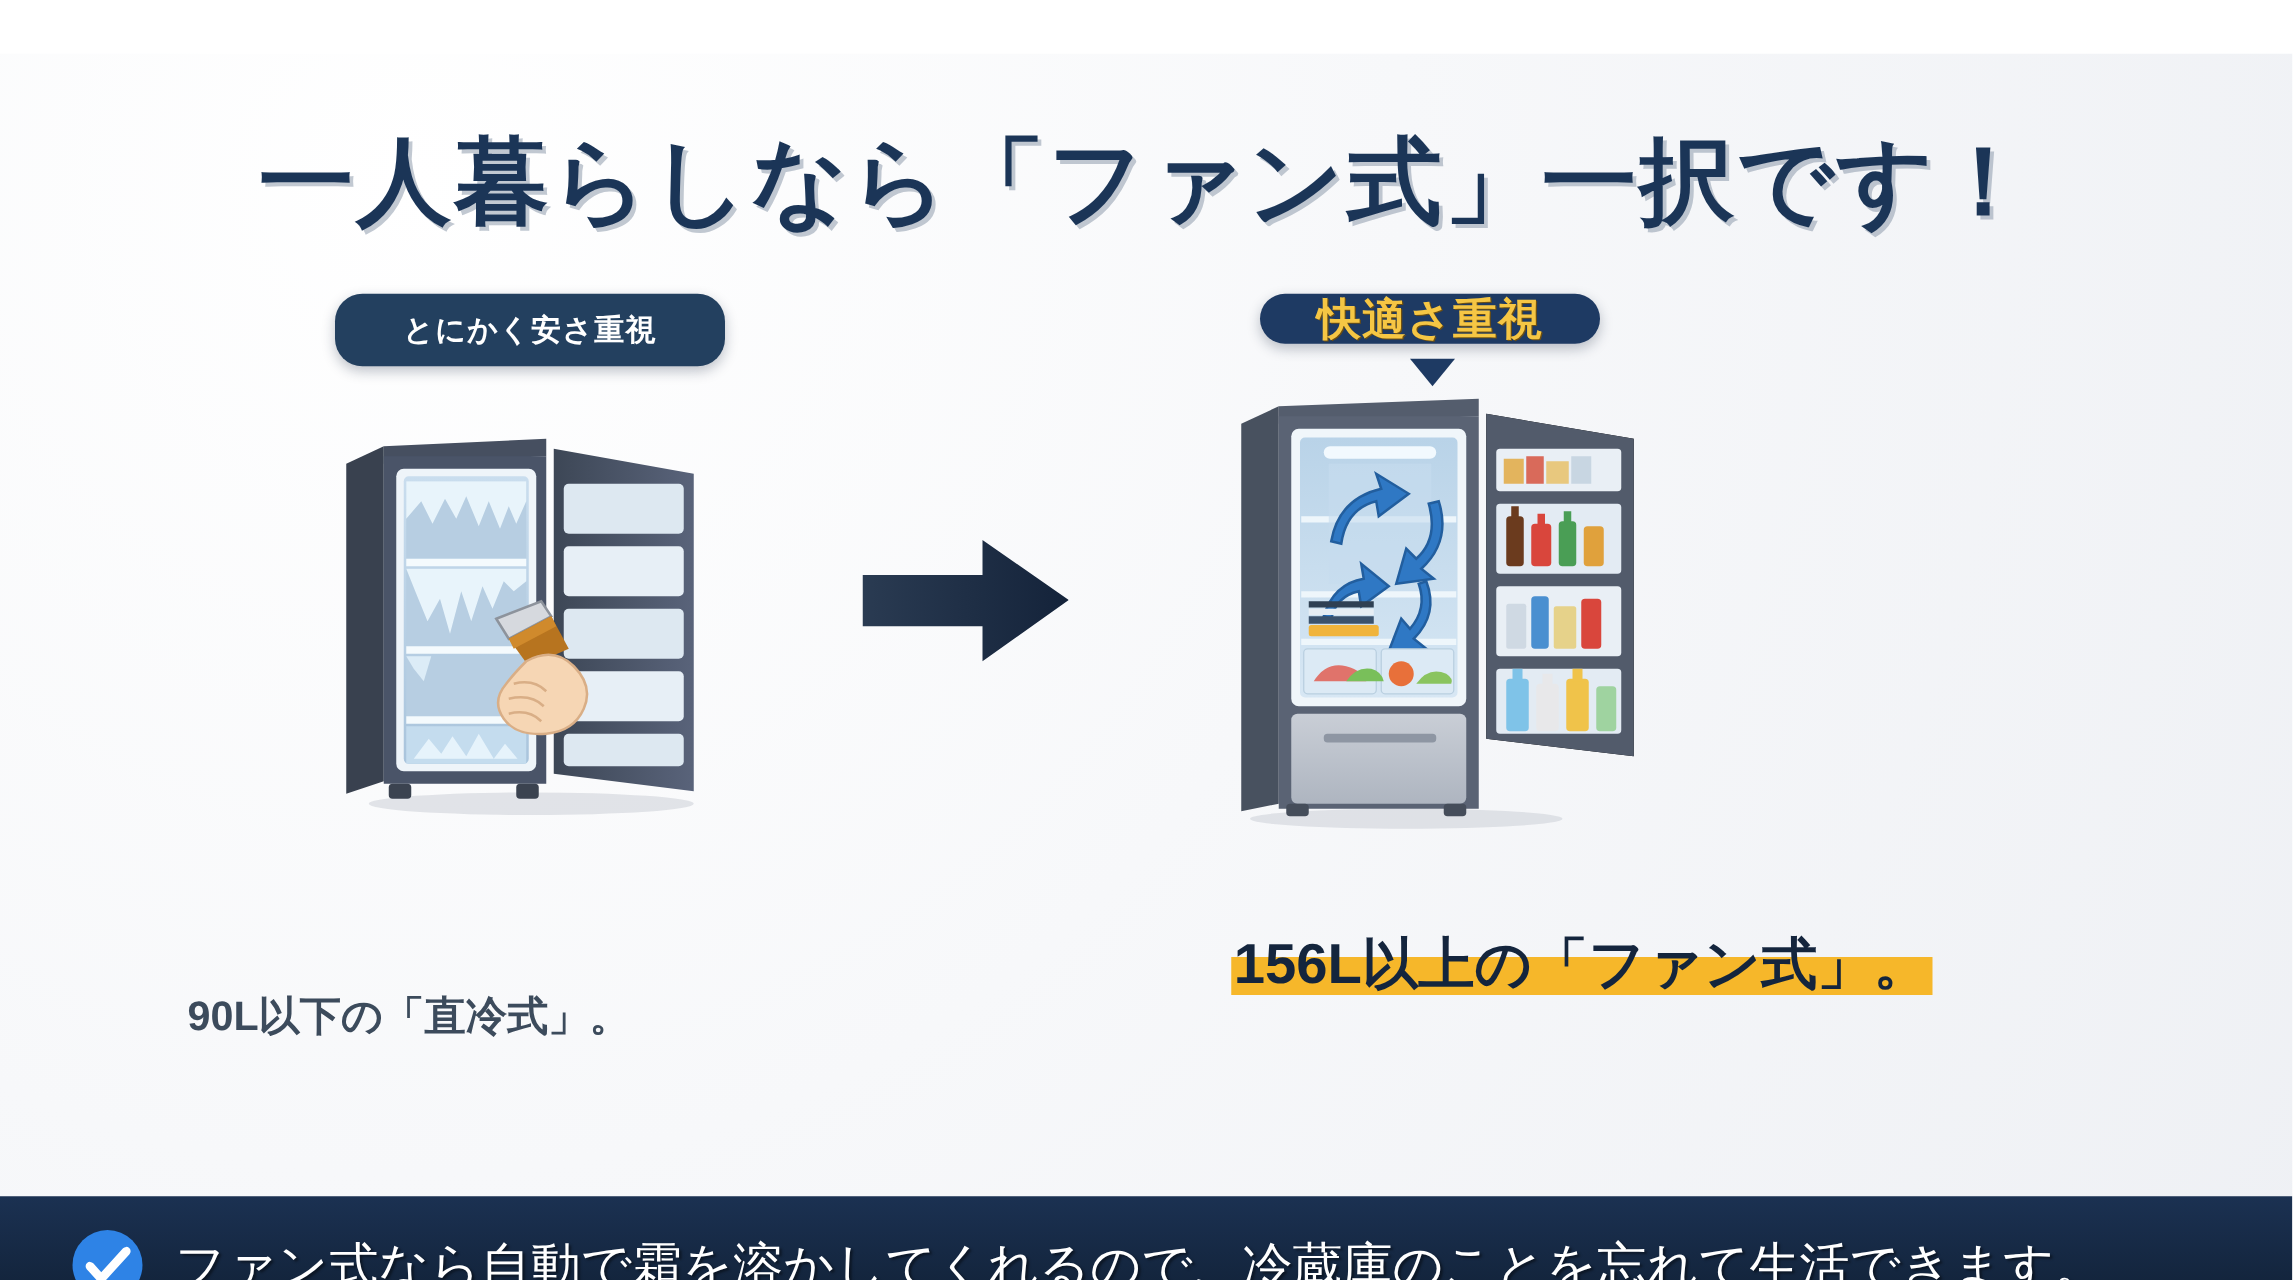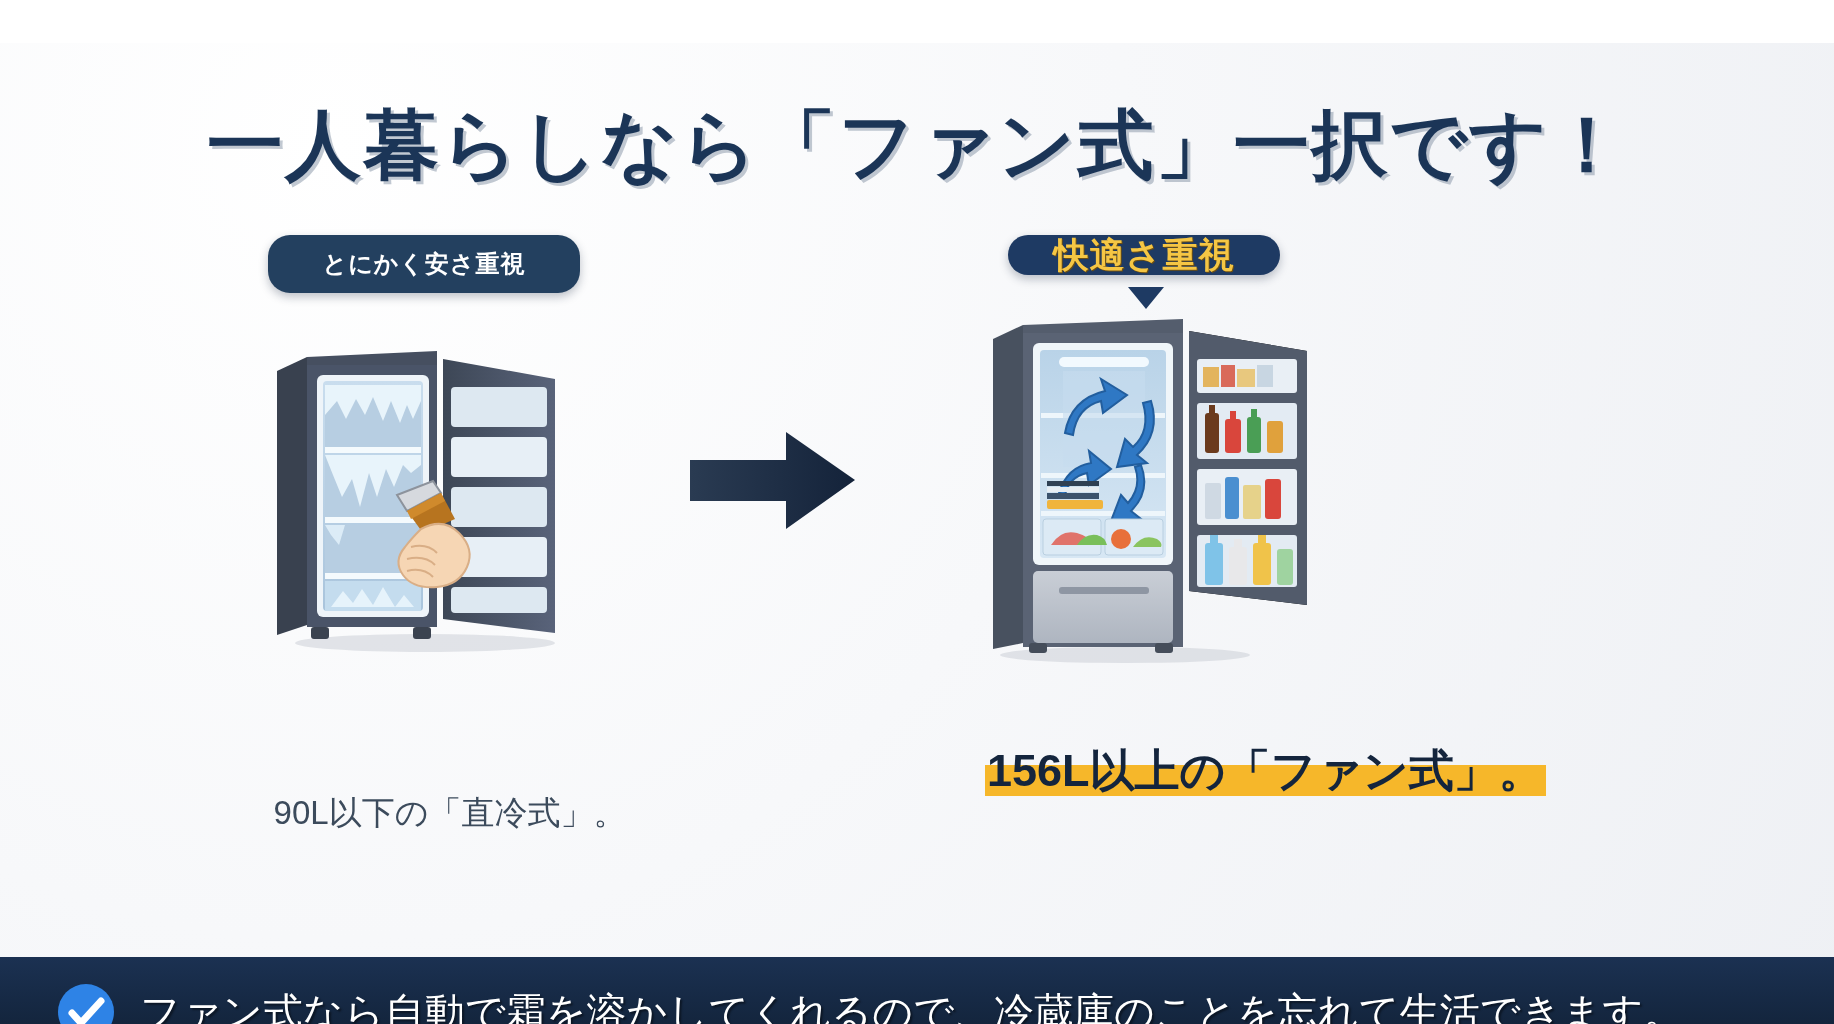--- a/index.html
+++ b/index.html
@@ -58,22 +58,22 @@
   }
   
   .big-arrow{position:absolute;left:690px;top:385px;width:165px;height:105px;}
   
   .fridge-wrap{position:absolute;}
   .fridge-left{left:255px;top:300px;width:370px;height:310px;}
   .fridge-right{left:955px;top:262px;width:400px;height:360px;}
   
   .cap-left{
     position:absolute;left:150px;top:745px;width:600px;
-    text-align:center;color:#3c4b5c;
-    font-size:33px;line-height:1.5;font-weight:400;
+    color:#3c4b5c;
+    font-size:33px;line-height:1.5;font-weight:700;
   }
   .cap-right{
     position:absolute;left:985px;top:698px;width:760px;
   }
   .hl1{
     display:inline;
     font-size:45px;font-weight:700;color:#14253d;
     background:linear-gradient(to bottom,transparent 0 40%, #f6b72a 40% 100%);
     box-shadow:0 0 0 #f6b72a;
     padding:0 2px;line-height:1.35;

